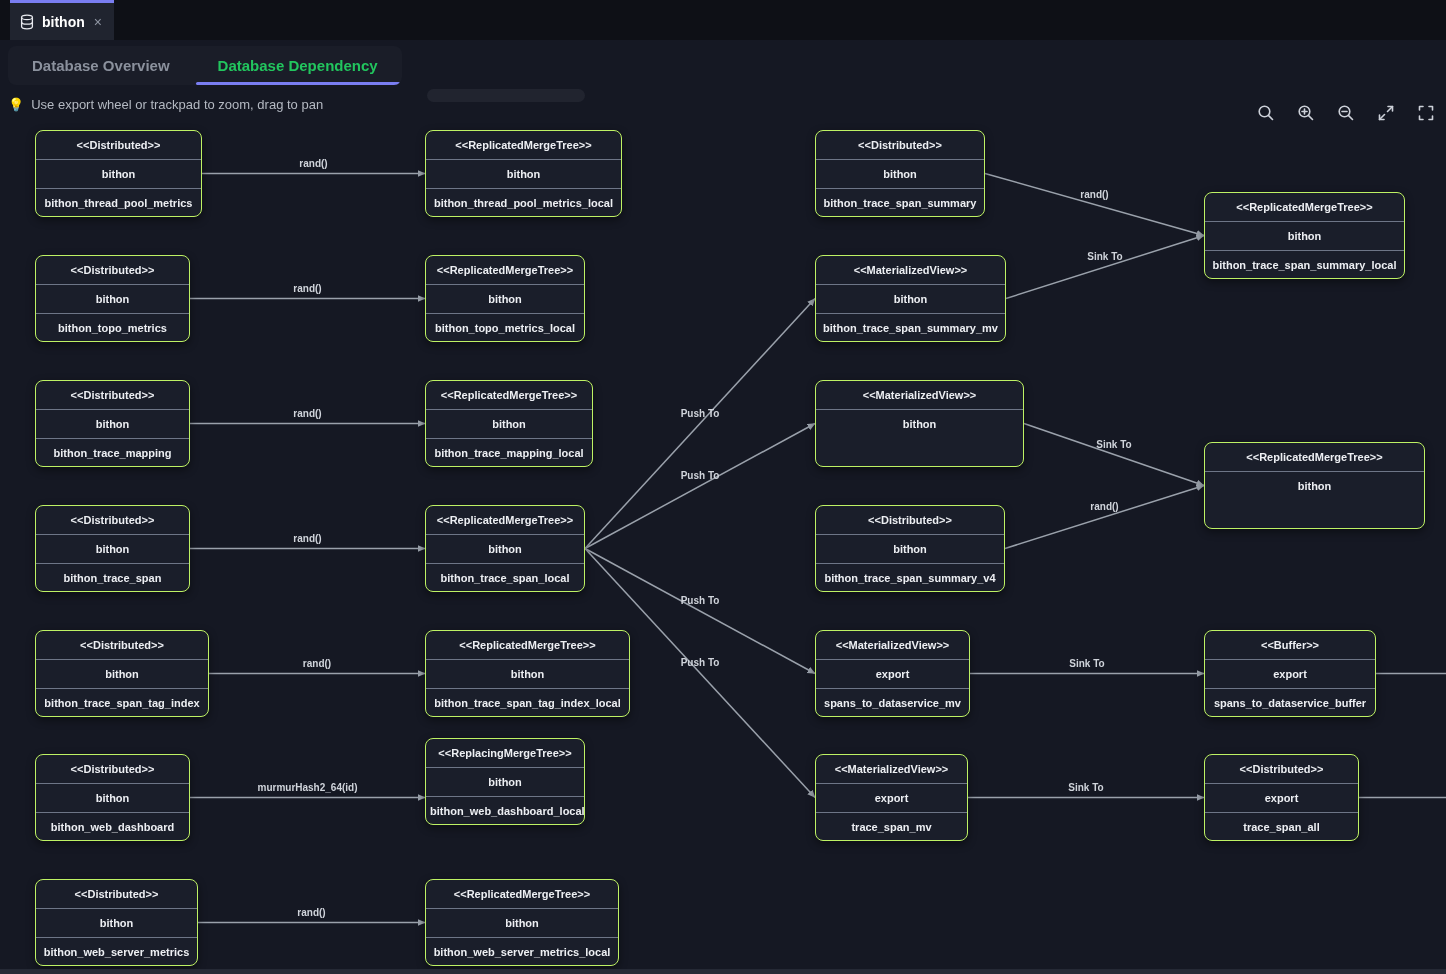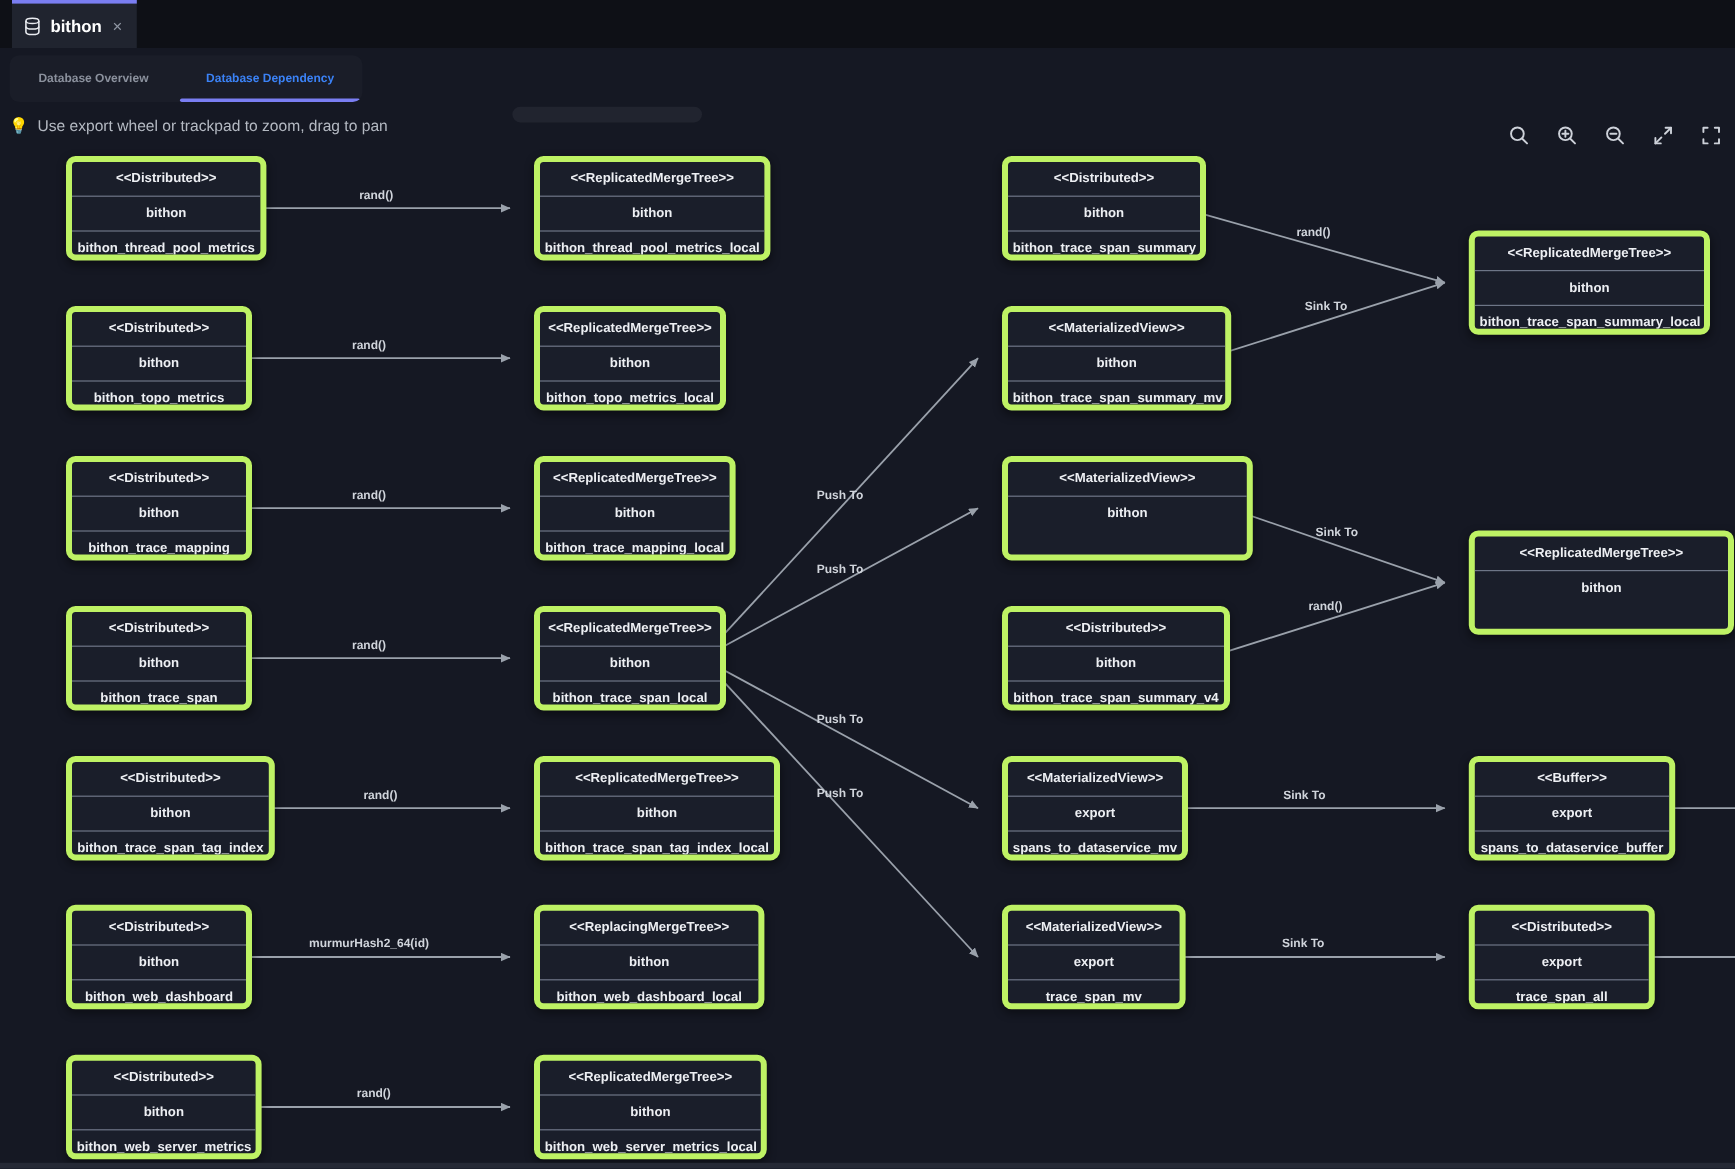--- a/index.html
+++ b/index.html
@@ -38,28 +38,28 @@
   .seg-tabs {
     display: inline-flex;
     background: #1a1d28;
     border-radius: 8px;
     overflow: hidden;
     height: 39px;
   }
   .seg-tab {
     padding: 0 24px;
     line-height: 39px;
-    font-size: 10px;
+    font-size: 15px;
     font-weight: 700;
     color: #8b919d;
     position: relative;
     cursor: pointer;
     white-space: nowrap;
   }
-  .seg-tab.active { color: #3b82f6; }
+  .seg-tab.active { color: #22c55e; }
   .seg-tab.active::after {
     content: "";
     position: absolute;
     left: 2px; right: 2px; bottom: 0;
     height: 3px;
     background: #7a7ef2;
     border-radius: 2px;
   }
 
   
@@ -97,25 +97,24 @@
   .tool-btn svg { stroke: #cdd1d9; fill: none; stroke-width: 1.6; stroke-linecap: round; stroke-linejoin: round; }
 
   
   .graph { position: absolute; inset: 0; }
   .edges-svg { position: absolute; inset: 0; width: 1446px; height: 974px; }
 
   .node {
     position: absolute;
     height: 87px;
     background: #1a1e2a;
-    border: 5px solid #bef264;
+    border: 1px solid #bef264;
     border-radius: 8px;
     overflow: hidden;
     box-shadow: 0 3px 8px rgba(0,0,0,0.45);
-    margin-left: 20px;
   }
   .node-row {
     height: 28.3px;
     line-height: 28.3px;
     text-align: center;
     font-size: 11px;
     font-weight: 600;
     color: #edeff3;
     white-space: nowrap;
     padding: 0 4px;
@@ -307,21 +306,21 @@
     <div class="node" style="left: 425px; top: 505px; width: 160px;">
       <div class="node-row node-type">&lt;&lt;ReplicatedMergeTree&gt;&gt;</div>
       <div class="node-row">bithon</div>
       <div class="node-row">bithon_trace_span_local</div>
     </div>
     <div class="node" style="left: 425px; top: 630px; width: 205px;">
       <div class="node-row node-type">&lt;&lt;ReplicatedMergeTree&gt;&gt;</div>
       <div class="node-row">bithon</div>
       <div class="node-row">bithon_trace_span_tag_index_local</div>
     </div>
-    <div class="node" style="left: 425px; top: 754px; width: 192px;">
+    <div class="node" style="left: 425px; top: 738px; width: 160px;">
       <div class="node-row node-type">&lt;&lt;ReplacingMergeTree&gt;&gt;</div>
       <div class="node-row">bithon</div>
       <div class="node-row">bithon_web_dashboard_local</div>
     </div>
     <div class="node" style="left: 425px; top: 879px; width: 194px;">
       <div class="node-row node-type">&lt;&lt;ReplicatedMergeTree&gt;&gt;</div>
       <div class="node-row">bithon</div>
       <div class="node-row">bithon_web_server_metrics_local</div>
     </div>
     <div class="node" style="left: 815px; top: 130px; width: 170px;">

